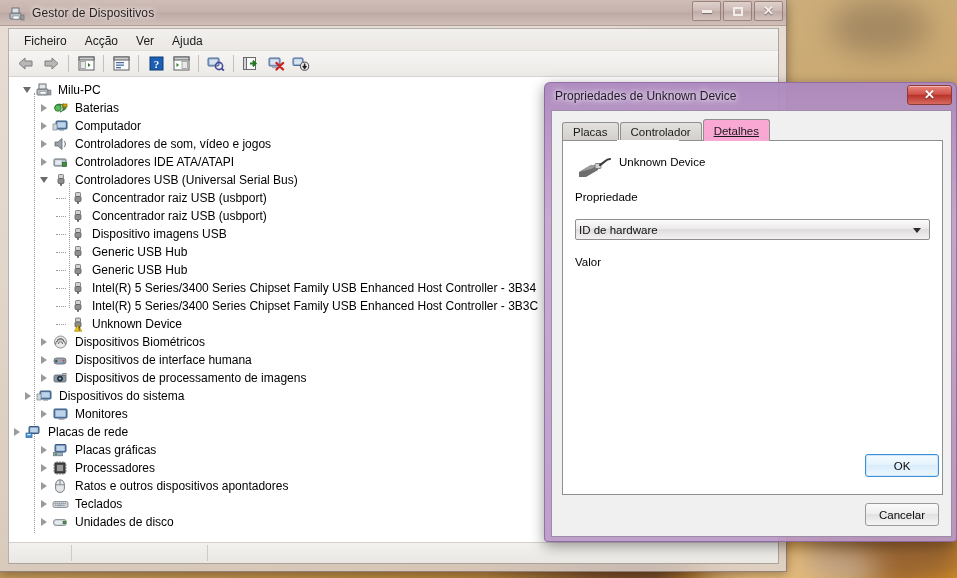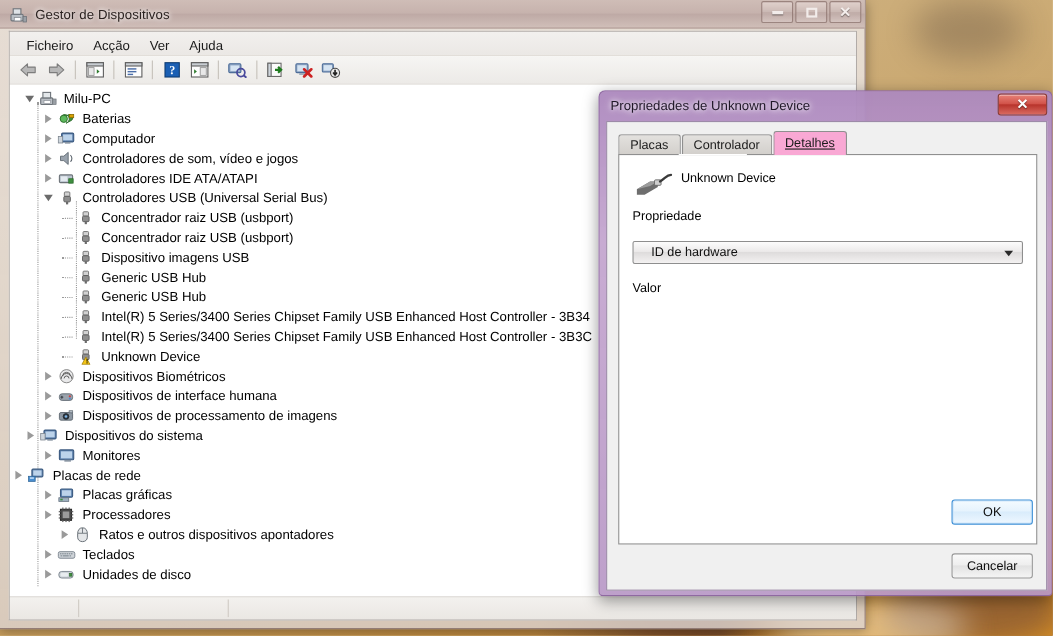--- a/index.html
+++ b/index.html
@@ -260,21 +260,21 @@
 
   .combo {
     margin: 16px 12px;
     height: 21px;
     border: 1px solid #8e8e8e;
     border-radius: 2px;
     background: linear-gradient(180deg,#fcfcfc 0%, #eceaea 45%, #dedcdc 50%, #f3f1f1 100%);
     display: flex; align-items: center;
     position: relative;
     font-size: 11.5px; color: #101010;
-    padding-left: 16px;
+    padding-left: 3px;
   }
   .combo .arrow {
     position: absolute; right: 8px; top: 8px;
     width: 0; height: 0;
     border-left: 4px solid transparent;
     border-right: 4px solid transparent;
     border-top: 5px solid #2a2a2a;
   }
   .listbox {
     margin: 0 12px;
@@ -707,21 +707,21 @@
                   <rect x="1.4" y="4.5" width="1.6" height="1.2"></rect>
                   <rect x="1.4" y="7.4" width="1.6" height="1.2"></rect>
                   <rect x="1.4" y="10.3" width="1.6" height="1.2"></rect>
                   <rect x="13" y="4.5" width="1.6" height="1.2"></rect>
                   <rect x="13" y="7.4" width="1.6" height="1.2"></rect>
                   <rect x="13" y="10.3" width="1.6" height="1.2"></rect>
                 </g>
               </svg></span>
             <span class="lbl">Processadores</span>
           </div>
-          <div class="tnode" style="padding-left: 42px;">
+          <div class="tnode" style="padding-left: 27px;">
             <span class="twist">
               <i class="tri closed"></i>
             </span>
             <span class="ico"><svg width="18" height="16" viewBox="0 0 18 16">
                 <path d="M8 1.8 c3 0 4.4 2.4 4.4 5.4 v3.2 c0 2.4 -1.9 4 -4.4 4 c-2.5 0 -4.4 -1.6 -4.4 -4 V7.2 C3.6 4.2 5 1.8 8 1.8 Z" fill="#e4e6e8" stroke="#6a7178" stroke-width=".9"></path>
                 <line x1="8" y1="2" x2="8" y2="6.6" stroke="#6a7178" stroke-width=".8"></line>
                 <line x1="3.7" y1="6.8" x2="12.3" y2="6.8" stroke="#6a7178" stroke-width=".8"></line>
               </svg></span>
             <span class="lbl">Ratos e outros dispositivos apontadores</span>
           </div>

